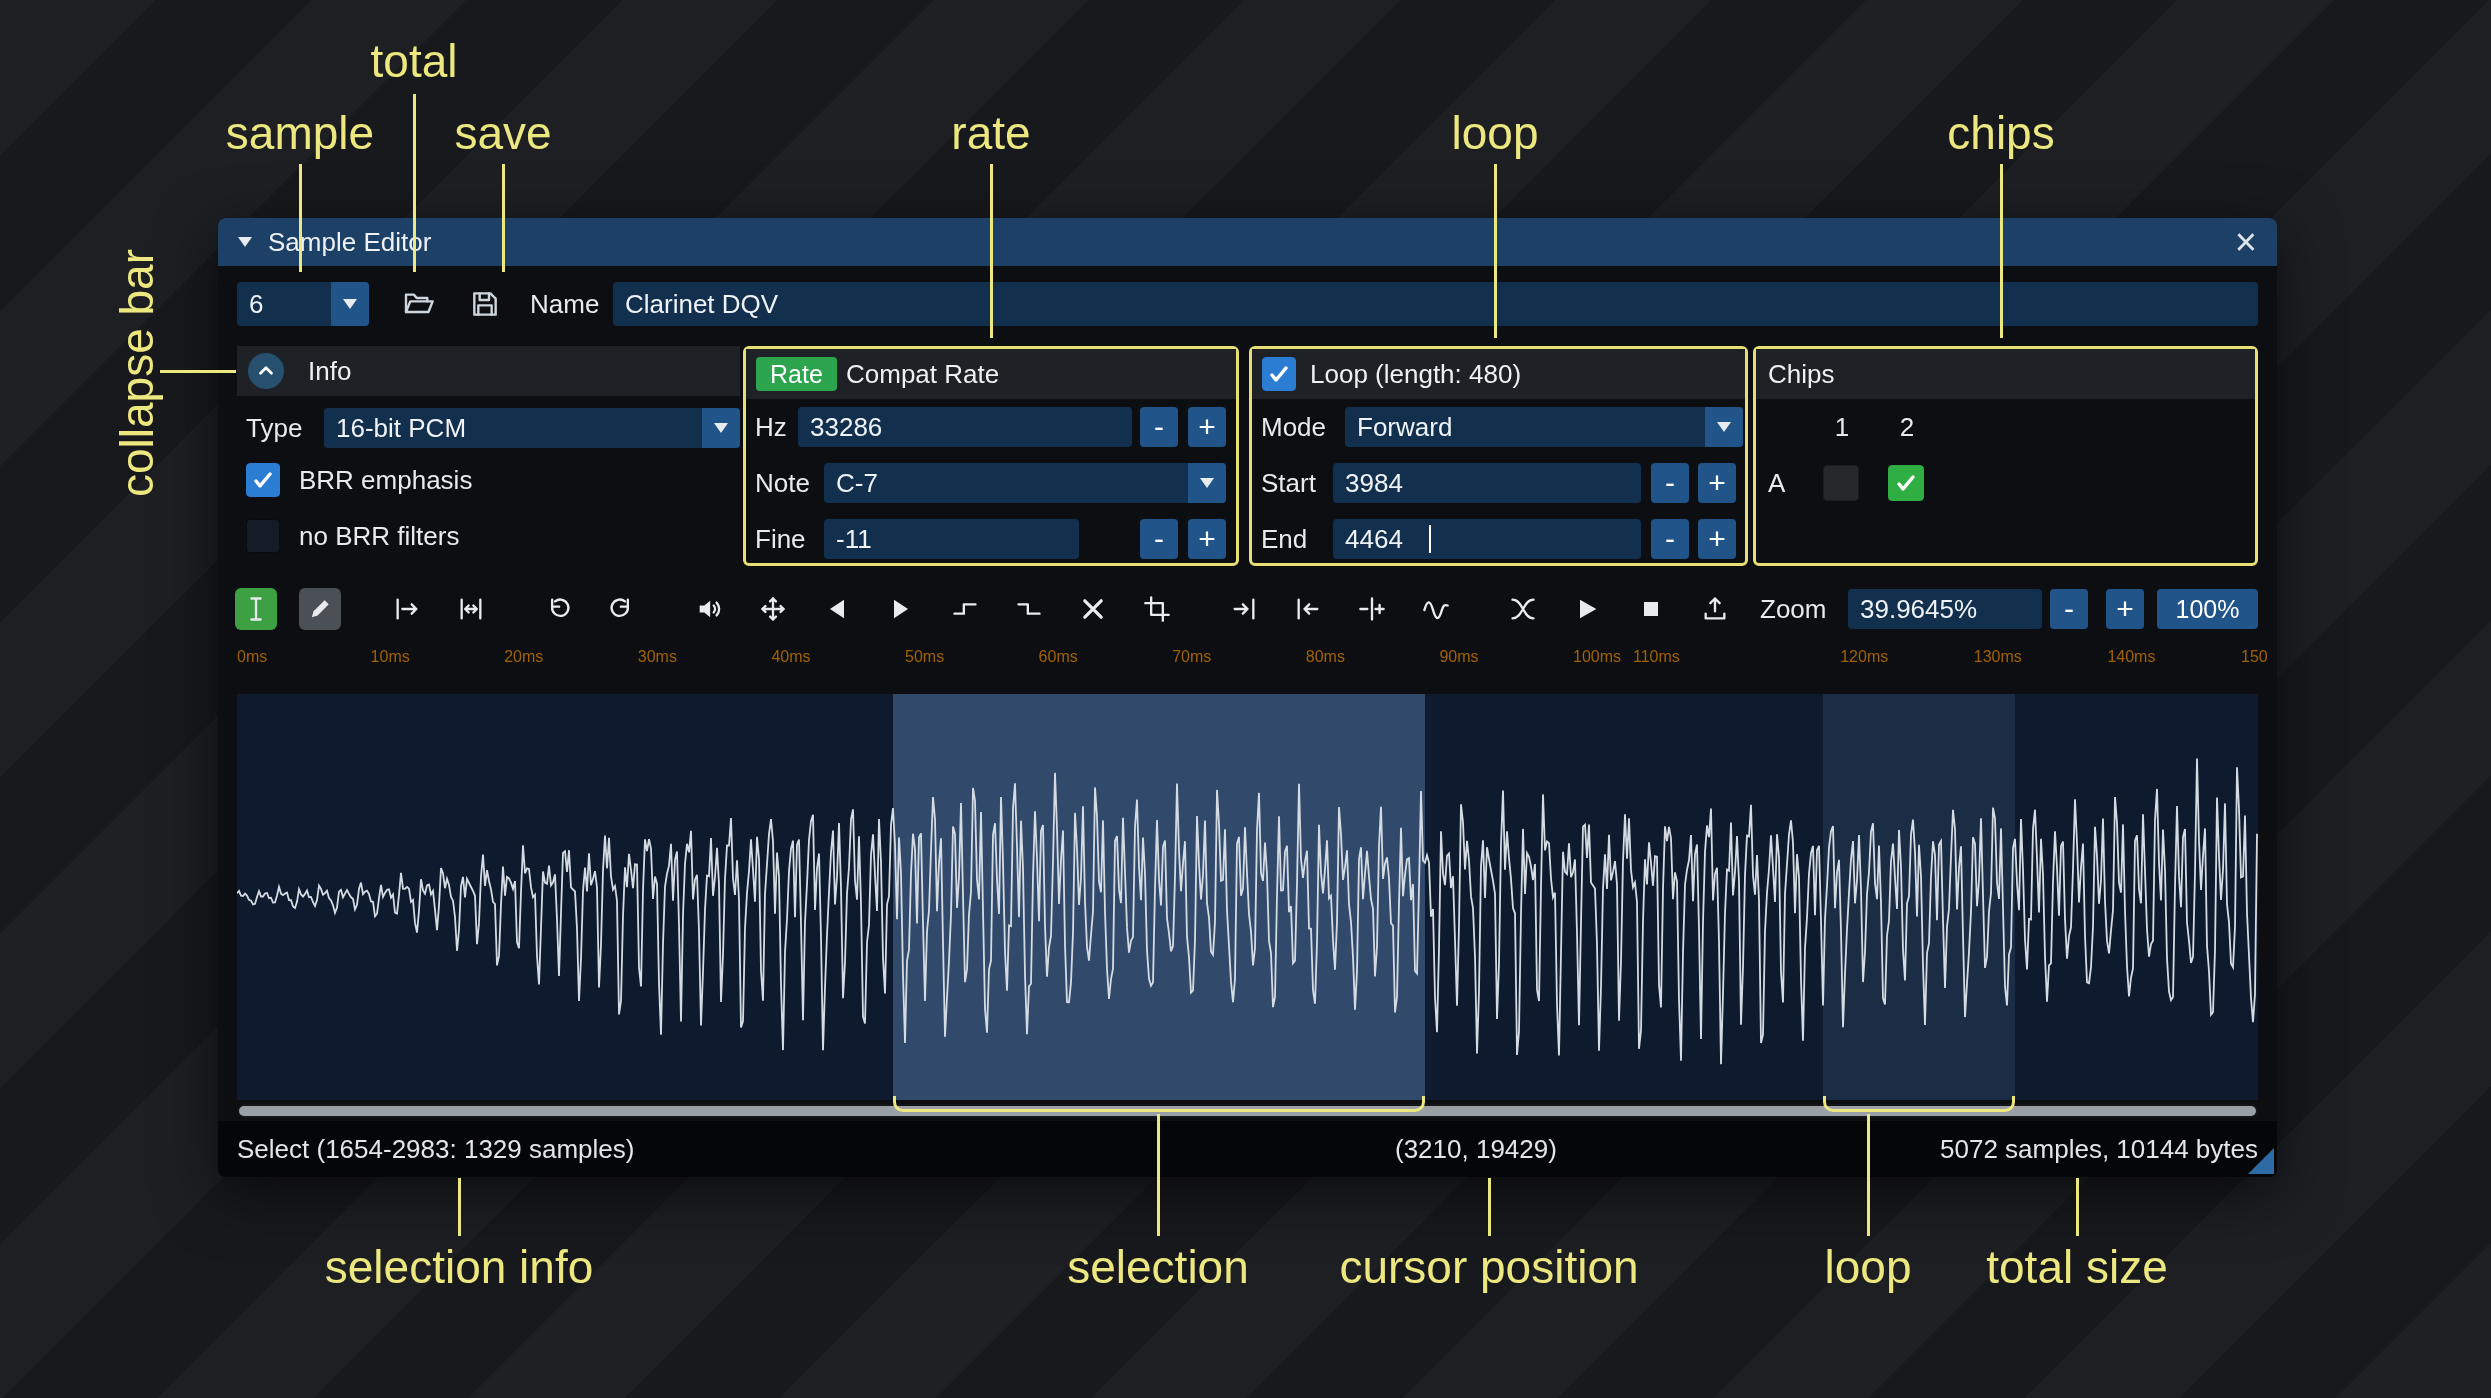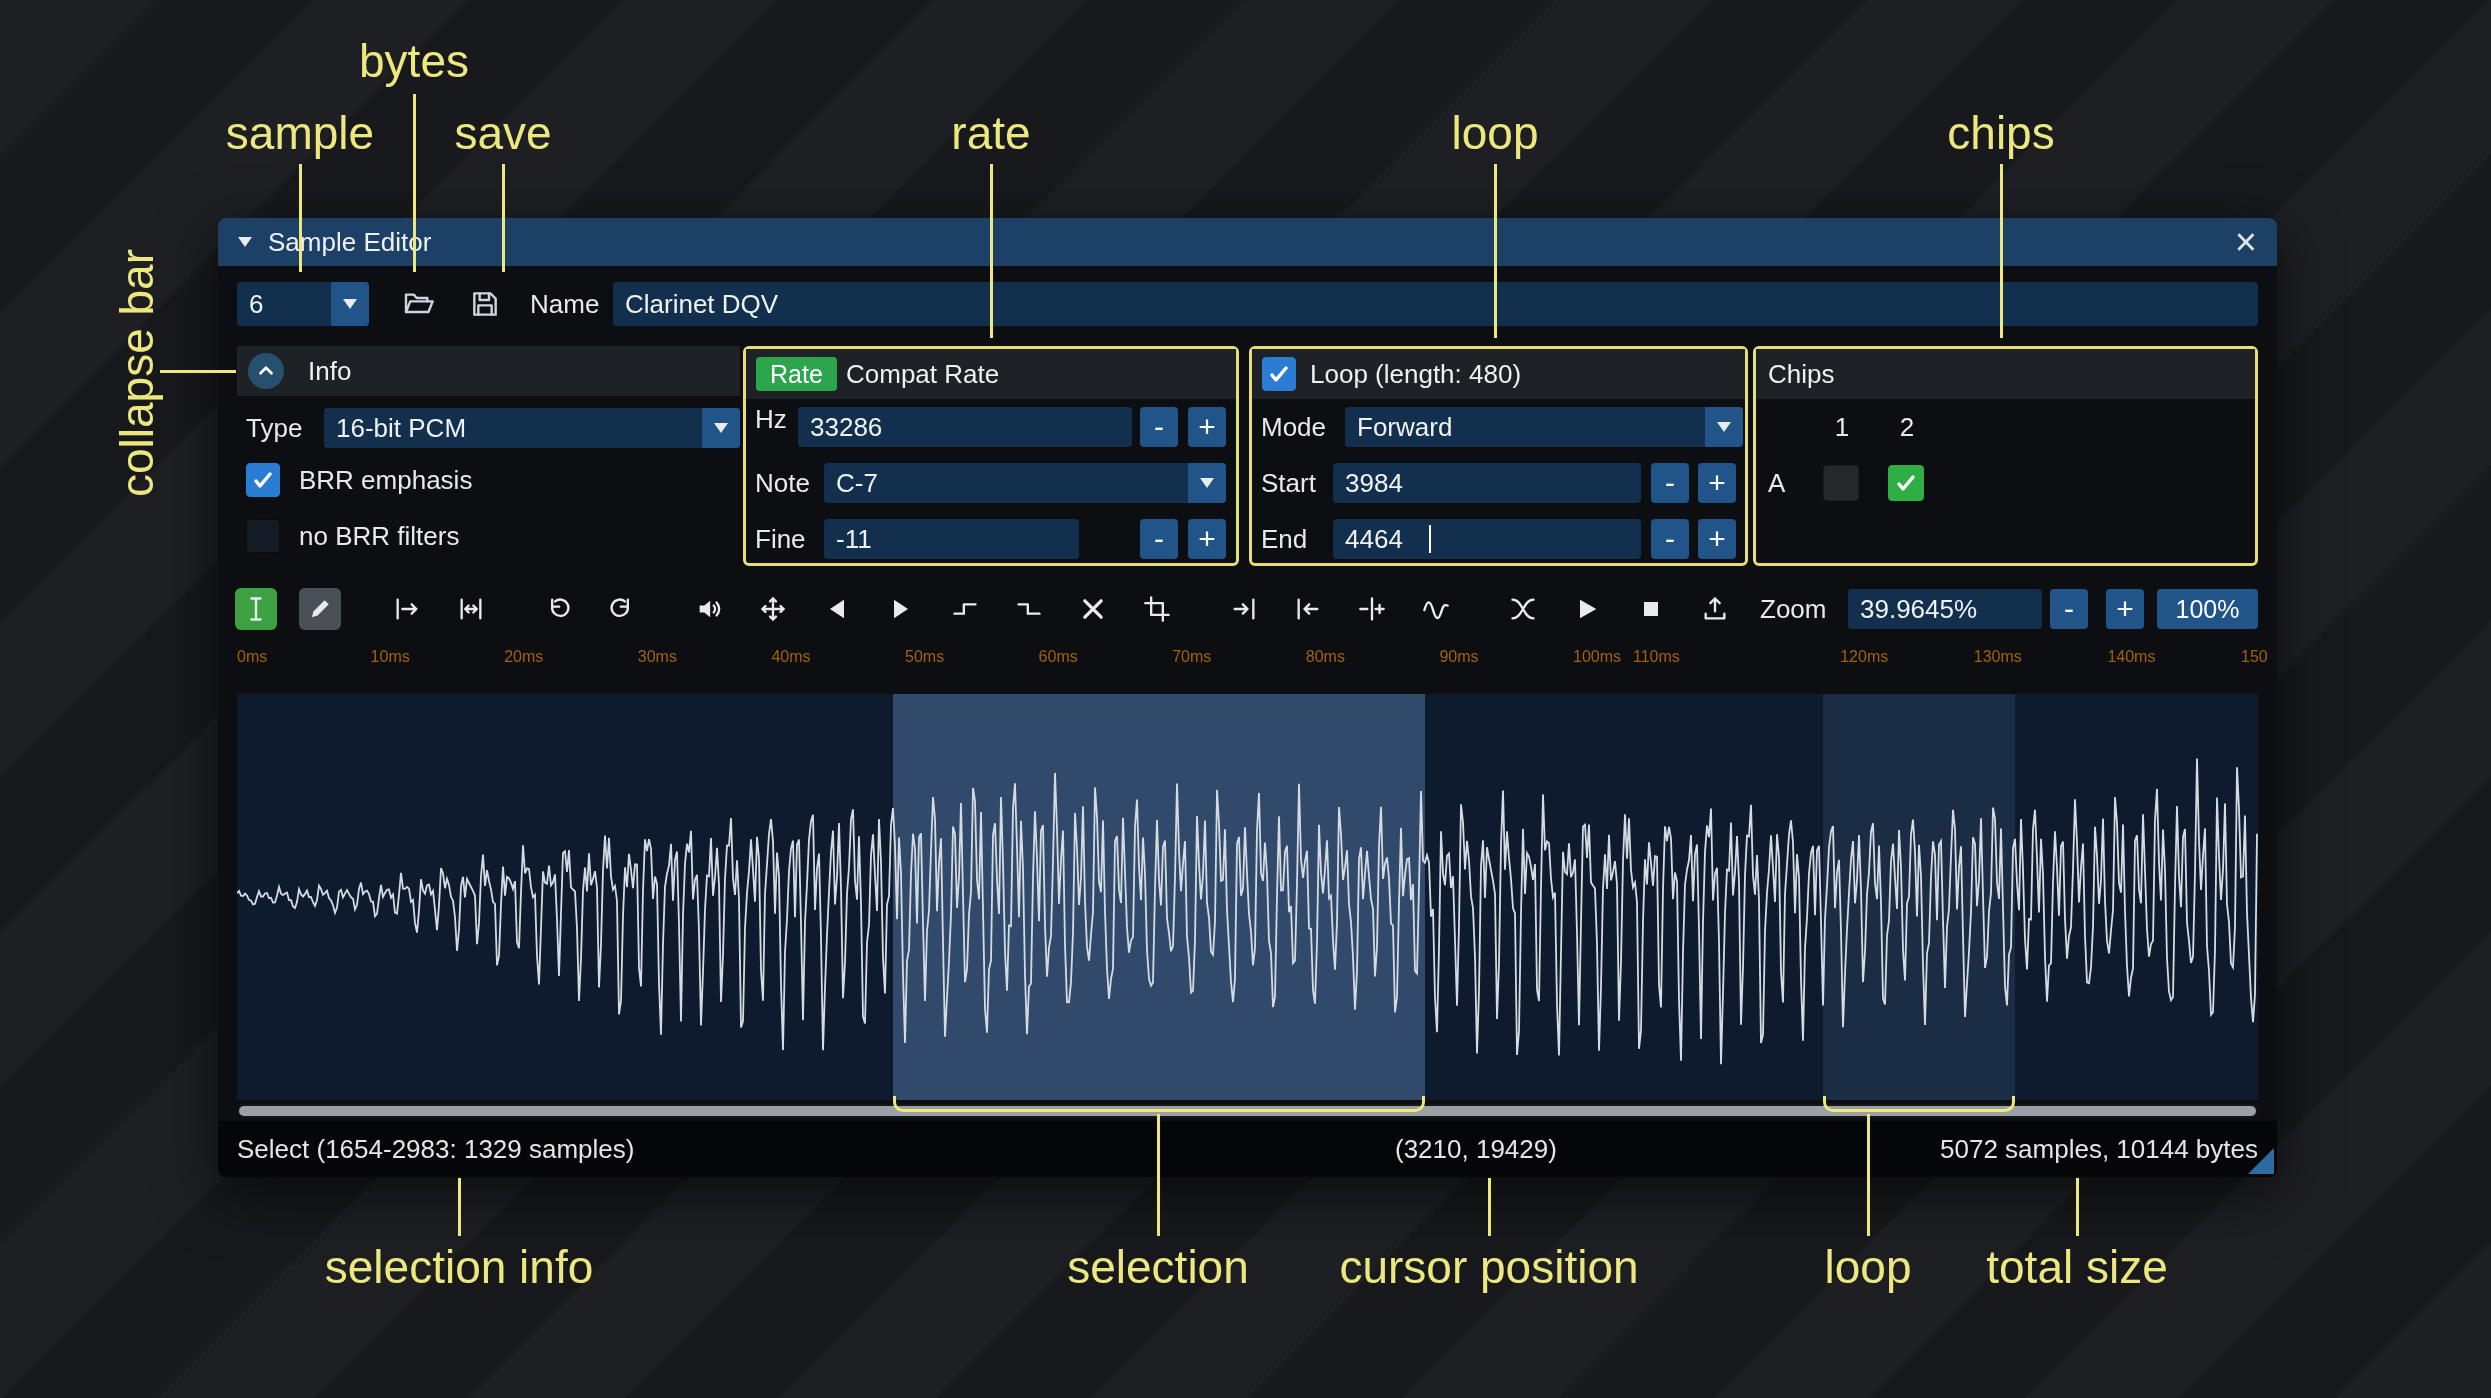--- a/index.html
+++ b/index.html
@@ -131,21 +131,21 @@
 
       <div class="checkbox" style="left:9px;top:173px;"></div>
       <div class="lbl" style="left:62px;top:166px;">no BRR filters</div>
     </div>
 
     <div class="section bordered" style="left:525px;width:496px;">
       <div class="sec-header"></div>
       <div class="badge" style="left:10px;top:8px;">Rate</div>
       <div class="sec-title" style="left:100px;">Compat Rate</div>
 
-      <div class="lbl" style="left:9px;top:46px;">Hz</div>
+      <div class="lbl" style="left:9px;top:54px;">Hz</div>
       <div class="input" style="left:52px;top:58px;width:334px;">
         <span>33286</span>
       </div>
       <div class="stepper" style="left:394px;top:58px;">-</div>
       <div class="stepper" style="left:442px;top:58px;">+</div>
 
       <div class="lbl" style="left:9px;top:110px;">Note</div>
       <div class="combo" style="left:78px;top:114px;width:402px;">
         <span class="combo-val">C-7</span>
         <span class="combo-btn">
@@ -374,21 +374,21 @@
       <div class="st" style="left:19px;">Select (1654-2983: 1329 samples)</div>
       <div class="st" style="left:1177px;">(3210, 19429)</div>
       <div class="st" style="right:19px;">5072 samples, 10144 bytes</div>
     </div>
 
     <div class="resize-grip"></div>
   </div>
 
   <div class="annot">
 
-    <div class="a-label" style="left:414px;top:34px;">bytes</div>
+    <div class="a-label" style="left:414px;top:34px;">total</div>
     <div class="a-label" style="left:300px;top:106px;">sample</div>
     <div class="a-label" style="left:503px;top:106px;">save</div>
     <div class="a-label" style="left:991px;top:106px;">rate</div>
     <div class="a-label" style="left:1495px;top:106px;">loop</div>
     <div class="a-label" style="left:2001px;top:106px;">chips</div>
 
     <div class="a-vline" style="left:413px;top:94px;height:178px;"></div>
     <div class="a-vline" style="left:299px;top:164px;height:108px;"></div>
     <div class="a-vline" style="left:502px;top:164px;height:108px;"></div>
     <div class="a-vline" style="left:990px;top:164px;height:174px;"></div>

